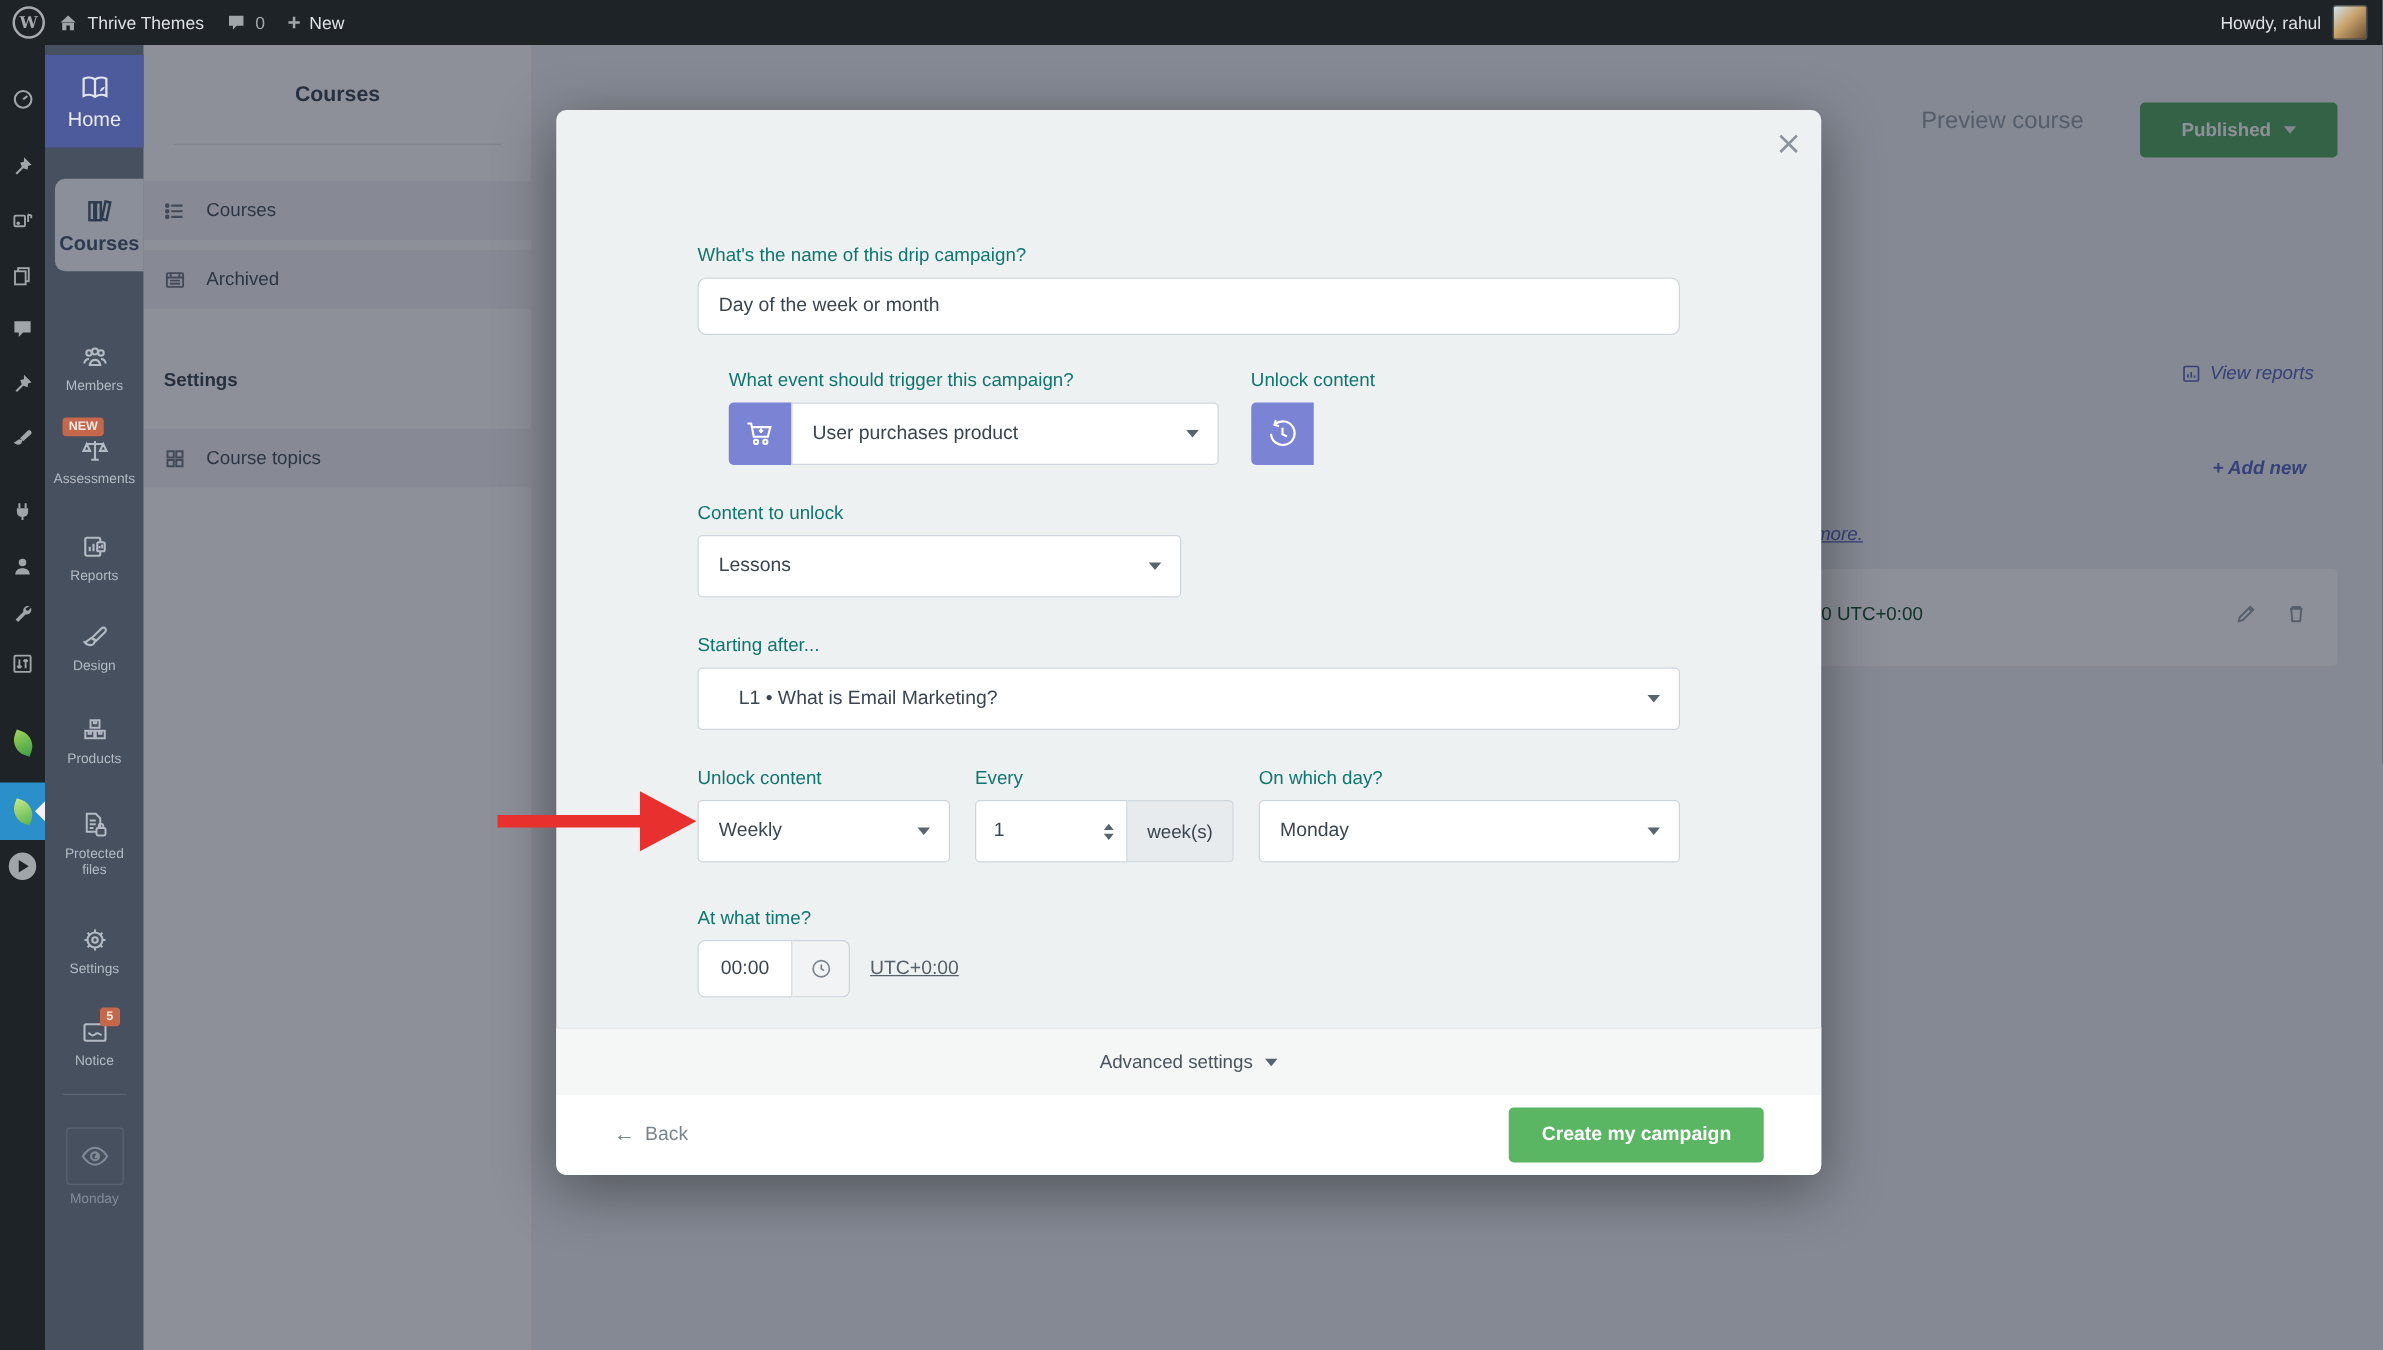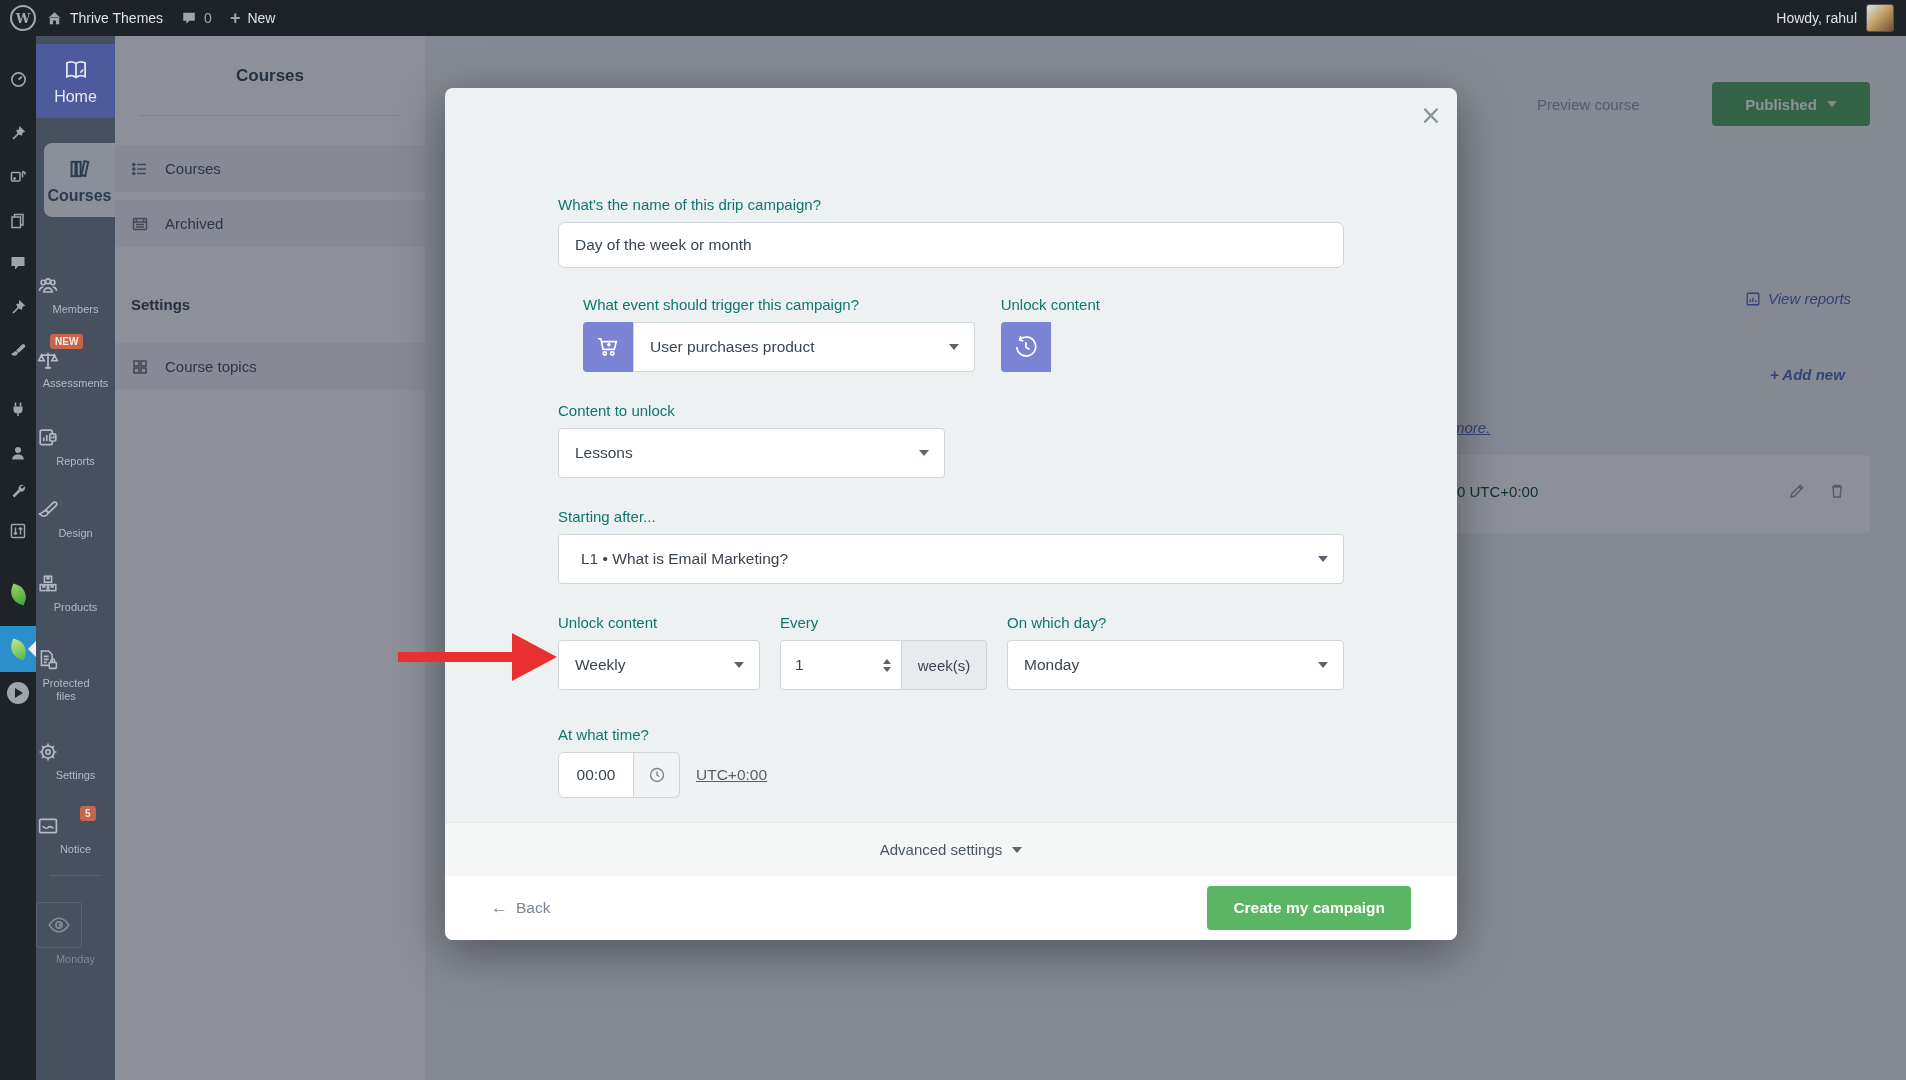--- a/index.html
+++ b/index.html
@@ -17,37 +17,37 @@
   
   .wprail{position:absolute;left:0;top:36px;width:36px;height:1044px;background:#1d2327;z-index:60;}
   .wpic{position:absolute;left:0;width:36px;display:flex;justify-content:center;color:#a0a5aa;}
   .wp-active{position:absolute;left:0;width:36px;height:46px;background:#2b8fc9;display:flex;align-items:center;justify-content:center;}
   .wp-active .notch{position:absolute;right:0;top:15px;width:0;height:0;border-top:8px solid transparent;border-bottom:8px solid transparent;border-right:8px solid #f0f2f4;}
   .leaf{width:17px;height:17px;background:linear-gradient(135deg,#9ed45a,#3f9e44);border-radius:0 75% 0 75%;transform:rotate(20deg);}
   .playcirc{width:22px;height:22px;border-radius:50%;background:#a0a5aa;display:flex;align-items:center;justify-content:center;}
   .playcirc i{width:0;height:0;border-top:5px solid transparent;border-bottom:5px solid transparent;border-left:8px solid #1d2327;margin-left:2px;}
   
   .apprail{position:absolute;left:36px;top:36px;width:79px;height:1044px;background:#46505f;z-index:60;}
-  .rail-item{position:absolute;left:0;width:79px;display:flex;flex-direction:column;gap:5px;color:#b3bac4;}
+  .rail-item{position:absolute;left:0;width:79px;display:flex;flex-direction:column;align-items:center;gap:5px;color:#b3bac4;}
   .rail-item .lbl{font-size:11px;text-align:center;line-height:13px;}
   .tile-home{position:absolute;left:0;top:8px;width:79px;height:74px;background:#4d5a9b;display:flex;flex-direction:column;align-items:center;justify-content:center;gap:5px;color:#e8eaf5;}
   .tile-courses{position:absolute;left:8px;top:107px;width:71px;height:74px;background:#8a8f99;border-radius:8px 0 0 8px;display:flex;flex-direction:column;align-items:center;justify-content:center;gap:5px;color:#2e3a50;}
   .badge{position:absolute;background:#c4674a;color:#f5e9e4;font-size:10px;font-weight:bold;padding:2px 5px;border-radius:3px;line-height:11px;}
   .rail-div{position:absolute;left:14px;top:839px;width:51px;height:1px;background:#5a6475;}
   .preview-box{width:44px;height:44px;border:1px solid #6a7382;border-radius:3px;display:flex;align-items:center;justify-content:center;}
   
   .panel{position:absolute;left:115px;top:36px;width:310px;height:1044px;background:#ffffff;z-index:10;}
   .panel-title{position:absolute;left:0;top:30px;width:310px;text-align:center;font-size:17px;color:#3f4a56;font-weight:bold;}
   .panel-div{position:absolute;left:24px;top:79px;width:262px;height:1px;background:#e6e9ec;}
   .prow{position:absolute;left:0;width:310px;height:47px;background:#f3f4f6;display:flex;align-items:center;gap:16px;padding-left:16px;box-sizing:border-box;color:#4a5560;font-size:15px;cursor:pointer;}
   .prow .ric{color:#717b86}
   .psection{position:absolute;left:16px;top:260px;font-size:15px;font-weight:bold;color:#3f4a56;}
   
   .content{position:absolute;left:425px;top:36px;width:1481px;height:1044px;background:#eef1f4;z-index:5;}
-  .txt-preview{position:absolute;left:1537px;top:96px;font-size:15px;color:#98a0aa;z-index:6;}
+  .txt-preview{position:absolute;left:1537px;top:86px;font-size:19px;color:#98a0aa;z-index:6;}
   .btn-published{position:absolute;left:1712px;top:82px;width:158px;height:44px;background:#57a964;border-radius:4px;color:#fff;font-weight:bold;font-size:15px;display:flex;align-items:center;justify-content:center;gap:10px;z-index:6;cursor:pointer;}
   .chev-dn{width:0;height:0;border-left:5px solid transparent;border-right:5px solid transparent;border-top:6px solid #e7f2e9;}
   .link{color:#5c6bc0;font-size:15px;z-index:6;position:absolute;cursor:pointer;font-style:italic;}
   .card-bg{position:absolute;left:1290px;top:455px;width:580px;height:78px;background:#ffffff;border-radius:4px;z-index:6;}
   .card-meta{position:absolute;left:1457px;top:483px;font-size:15px;color:#14532d;z-index:7;}
   .card-ic{position:absolute;top:482px;color:#97a0a9;z-index:7;cursor:pointer;}
   
   .overlay{position:absolute;left:115px;top:36px;width:1791px;height:1044px;background:rgba(13,20,38,0.47);z-index:40;}
   
   .modal{position:absolute;left:445px;top:88px;width:1012px;height:852px;background:#eef1f2;border-radius:8px;box-shadow:0 12px 48px rgba(0,0,0,.4);z-index:100;box-sizing:border-box;}
@@ -426,21 +426,21 @@
       <div class="grp" style="width:387px">
         <div class="flabel">Content to unlock</div>
         <div class="selbox">
           <span>Lessons</span>
           <span class="caret"></span>
         </div>
       </div>
 
       <div class="grp">
         <div class="flabel">Starting after...</div>
-        <div class="selbox" style="padding-left:22px">
+        <div class="selbox" style="padding-left:32px">
           <span>L1 • What is Email Marketing?</span>
           <span class="caret"></span>
         </div>
       </div>
 
       <div class="grp" style="display:flex;gap:20px;">
         <div style="width:202px">
           <div class="flabel">Unlock content</div>
           <div class="selbox">
             <span>Weekly</span>

